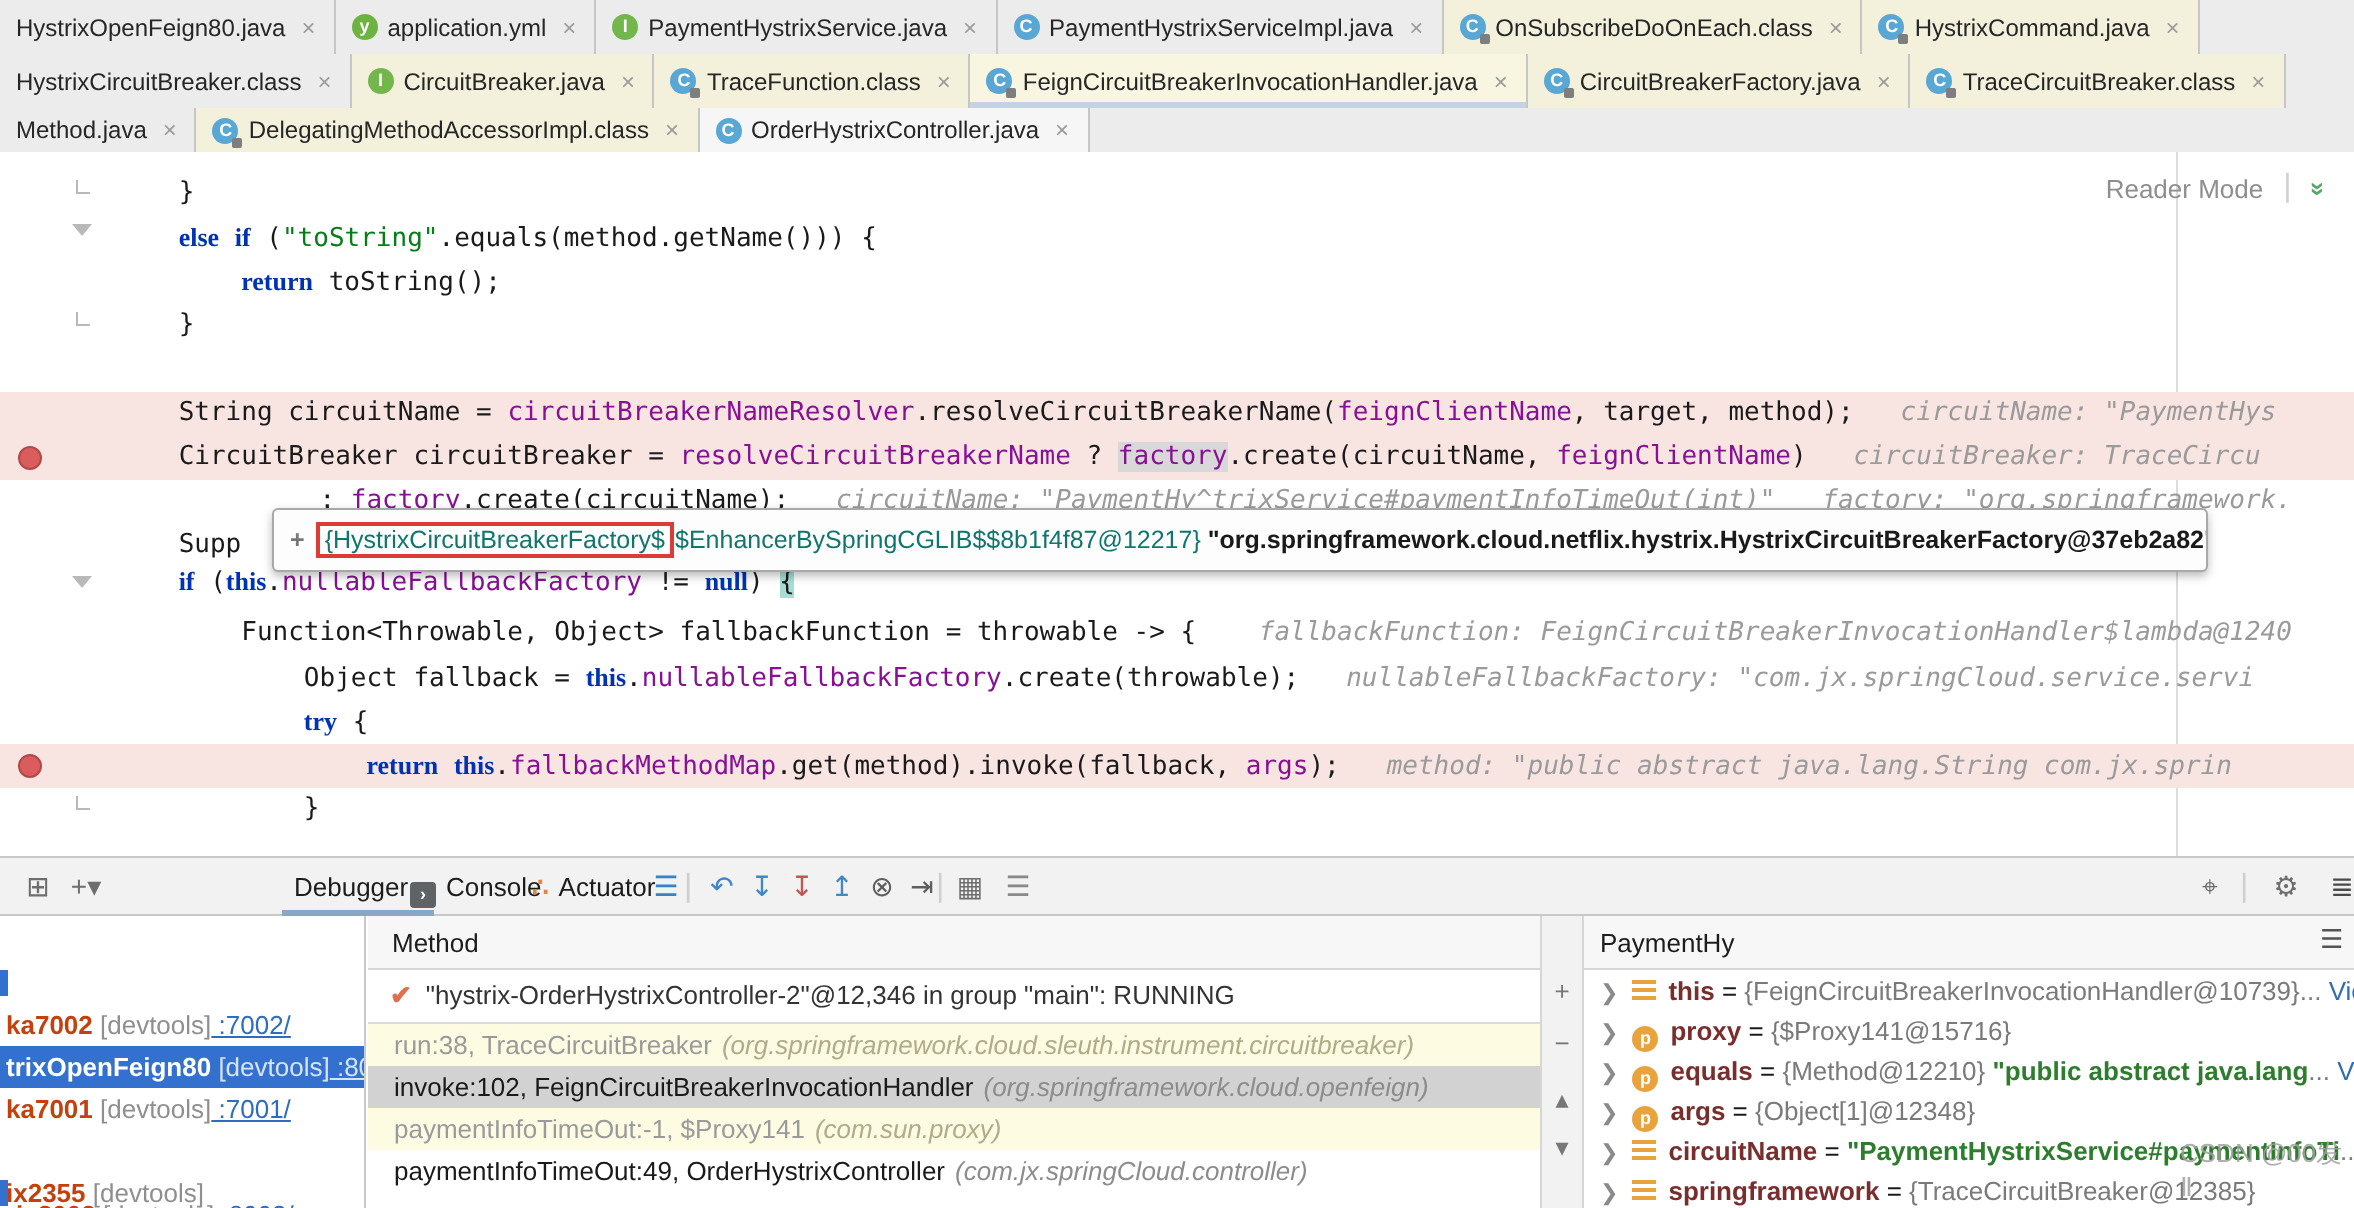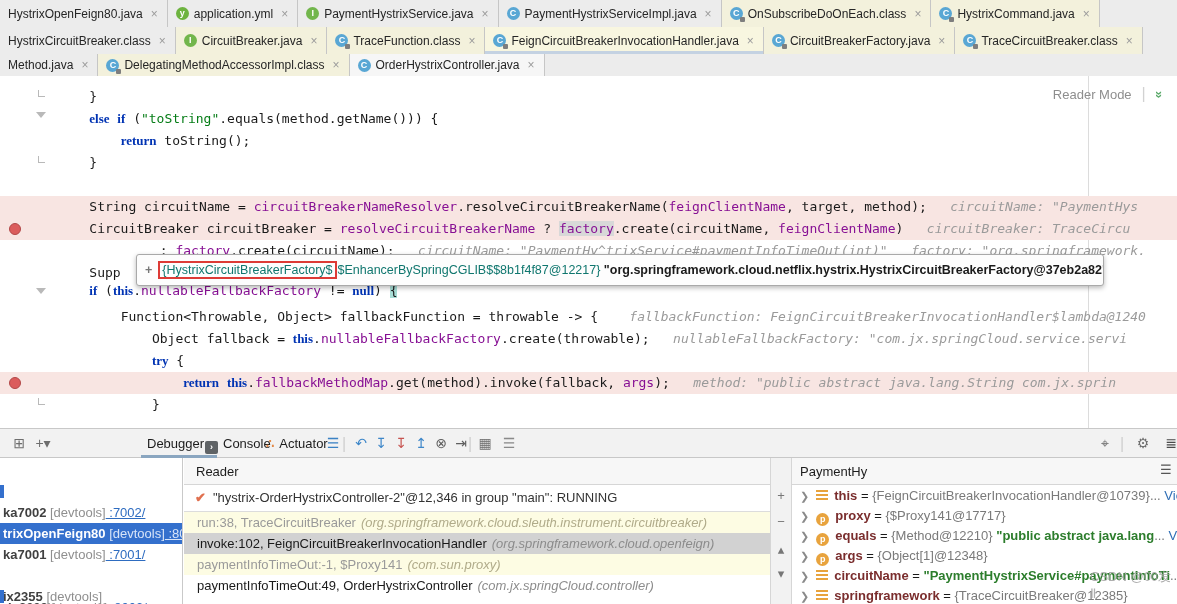--- a/index.html
+++ b/index.html
@@ -49,21 +49,21 @@
   #dbgbar{position:absolute;left:0;top:428px;width:1177px;height:30px;background:#f2f2f2;border-top:1px solid #c8c8c8;border-bottom:1px solid #c8c8c8;box-sizing:border-box;}
   .tb{position:absolute;top:0;height:29px;line-height:29px;font-size:13px;color:#1c1c1c;}
   .tbic{position:absolute;top:0;height:29px;line-height:29px;font-size:14px;color:#6e6e6e;text-align:center;width:18px;}
   #dbg-underline{position:absolute;left:141px;top:26px;width:76px;height:3px;background:#8aa6c0;}
   .conic{display:inline-block;width:13px;height:13px;background:#5f6366;border-radius:2px;color:#fff;font:bold 9px/13px "Liberation Sans",sans-serif;text-align:center;vertical-align:-2px;margin-right:5px;}
   .actic{color:#e28743;font-weight:bold;margin-right:5px;}
   
   #lower{position:absolute;left:0;top:458px;width:1177px;height:146px;background:#fff;}
   #services{position:absolute;left:0;top:0;width:183px;height:146px;border-right:1px solid #c9c9c9;overflow:hidden;background:#fff;box-sizing:border-box;}
   .svc{position:absolute;left:0;width:183px;height:21px;font-size:13px;line-height:21px;white-space:nowrap;padding-left:3px;box-sizing:border-box;}
-  .svc b{color:#404040;}
+  .svc b{color:#c2410c;}
   .svc .tag{color:#8f8f8f;}
   .svc .port{color:#2e6cc0;text-decoration:underline;}
   .svc.sel{background:#3470cd;}
   .svc.sel b{color:#fff;}
   .svc.sel .tag{color:#d7e4f8;}
   .svc.sel .port{color:#d7e4f8;}
   .svcfrag{position:absolute;left:0;width:4px;height:13px;background:#3470cd;}
   #frames{position:absolute;left:184px;top:0;width:586px;height:146px;overflow:hidden;}
   .panelhdr{position:absolute;top:0;height:27px;line-height:27px;font-size:13px;color:#1c1c1c;border-bottom:1px solid #d6d6d6;background:#f7f7f7;box-sizing:border-box;}
   #threadrow{position:absolute;left:0;top:27px;width:586px;height:26px;line-height:26px;font-size:13px;color:#333;border-bottom:1px solid #dcdcdc;white-space:nowrap;}
@@ -242,40 +242,40 @@
   <div id="lower">
     <div id="services">
         <div class="svcfrag" style="top: 27px;"></div>
         <div class="svc" style="top: 44px;"><b>ka7002</b><span class="tag"> [devtools]</span><span class="port"> :7002/</span></div>
         <div class="svc sel" style="top: 65px;"><b>trixOpenFeign80</b><span class="tag"> [devtools]</span><span class="port"> :80</span></div>
         <div class="svc" style="top: 86px;"><b>ka7001</b><span class="tag"> [devtools]</span><span class="port"> :7001/</span></div>
         <div class="svc" style="top: 107px; margin-top: 32px;"><b>rix8003</b><span class="tag"> [devtools]</span><span class="port"> :8003/</span></div>
         <div class="svc" style="top: 128px;"><span class="svcfrag" style="top: 4px;"></span><b>ix2355</b><span class="tag"> [devtools]</span></div>
       </div>
     <div id="frames">
-      <div class="panelhdr" style="left:0;width:586px;padding-left:12px;">Reader</div>
+      <div class="panelhdr" style="left:0;width:586px;padding-left:12px;">Method</div>
       <div id="threadrow"><span class="chk">✔</span><span>"hystrix-OrderHystrixController-2"@12,346 in group "main": RUNNING</span></div>
       <div id="framerows">
           <div class="frow lib" style="top: 54px;"><span>run:38, TraceCircuitBreaker</span><span class="pkg">(org.springframework.cloud.sleuth.instrument.circuitbreaker)</span></div>
           <div class="frow selected" style="top: 75px;"><span>invoke:102, FeignCircuitBreakerInvocationHandler</span><span class="pkg">(org.springframework.cloud.openfeign)</span></div>
           <div class="frow lib" style="top: 96px;"><span>paymentInfoTimeOut:-1, $Proxy141</span><span class="pkg">(com.sun.proxy)</span></div>
           <div class="frow plain" style="top: 117px;"><span>paymentInfoTimeOut:49, OrderHystrixController</span><span class="pkg">(com.jx.springCloud.controller)</span></div>
         </div>
     </div>
     <div id="midstrip">
         <div class="stripbtn" style="top: 30px;">+</div>
         <div class="stripbtn" style="top: 56px;">−</div>
         <div class="stripbtn" style="top: 84px;">▴</div>
         <div class="stripbtn" style="top: 108px;">▾</div>
       </div>
     <div id="variables">
       <div class="panelhdr" style="left:0;width:385px;padding-left:8px;">PaymentHy</div>
       <div id="varrows">
           <div class="vrow" style="top: 28px;"><span class="chev">❯</span><span class="vbars"></span><span class="nm">this</span><span class="eq"> = </span><span class="ref">{FeignCircuitBreakerInvocationHandler@10739}</span><span class="dots">... </span><span class="lnk">Vie</span></div>
-          <div class="vrow" style="top: 48px;"><span class="chev">❯</span><span class="vparam">p</span><span class="nm">proxy</span><span class="eq"> = </span><span class="ref">{$Proxy141@17717}</span></div>
+          <div class="vrow" style="top: 48px;"><span class="chev">❯</span><span class="vparam">p</span><span class="nm">proxy</span><span class="eq"> = </span><span class="ref">{$Proxy141@15716}</span></div>
           <div class="vrow" style="top: 68px;"><span class="chev">❯</span><span class="vparam">p</span><span class="nm">equals</span><span class="eq"> = </span><span class="ref">{Method@12210} </span><span class="sv">"public abstract java.lang</span><span class="dots">... </span><span class="lnk">Vie</span></div>
           <div class="vrow" style="top: 88px;"><span class="chev">❯</span><span class="vparam">p</span><span class="nm">args</span><span class="eq"> = </span><span class="ref">{Object[1]@12348}</span></div>
           <div class="vrow" style="top: 108px;"><span class="chev">❯</span><span class="vbars"></span><span class="nm">circuitName</span><span class="eq"> = </span><span class="sv">"PaymentHystrixService#paymentInfoTi</span><span class="dots">... </span></div>
           <div class="vrow" style="top: 128px;"><span class="chev">❯</span><span class="vbars"></span><span class="nm">springframework</span><span class="eq"> = </span><span class="ref">{TraceCircuitBreaker@12385}</span></div>
         </div>
     </div>
   </div>
   <span id="varhdricon">☰</span>
 
   <div id="watermark">CSDN @00发Ⅱ</div>

